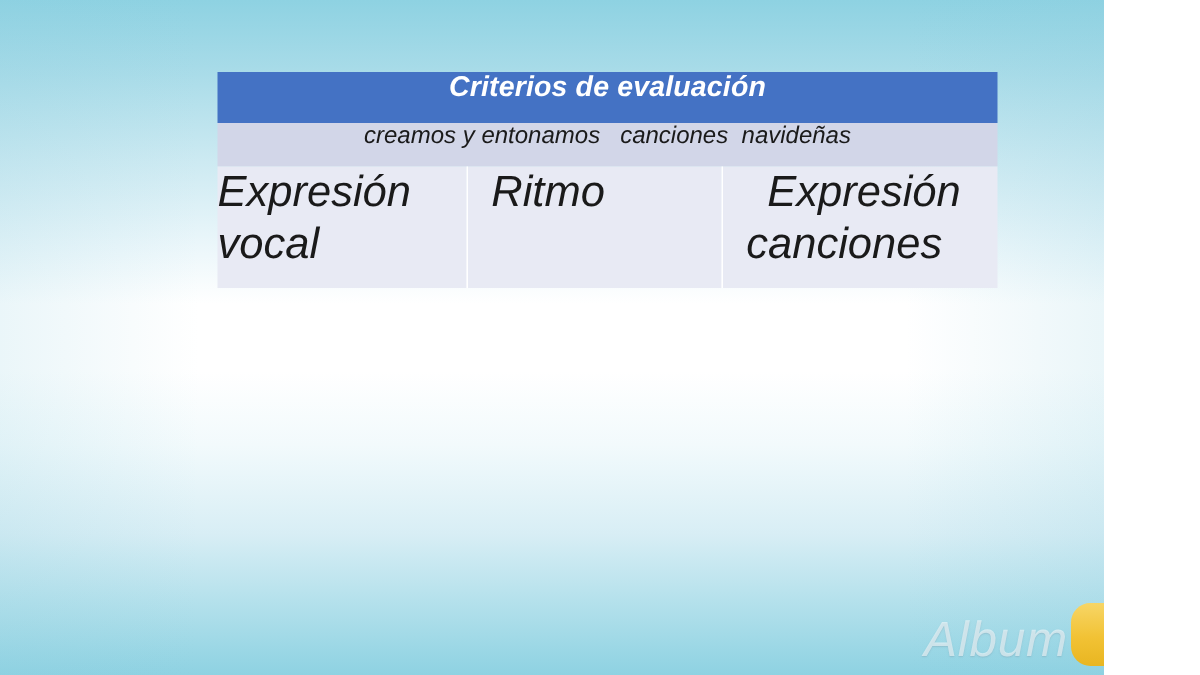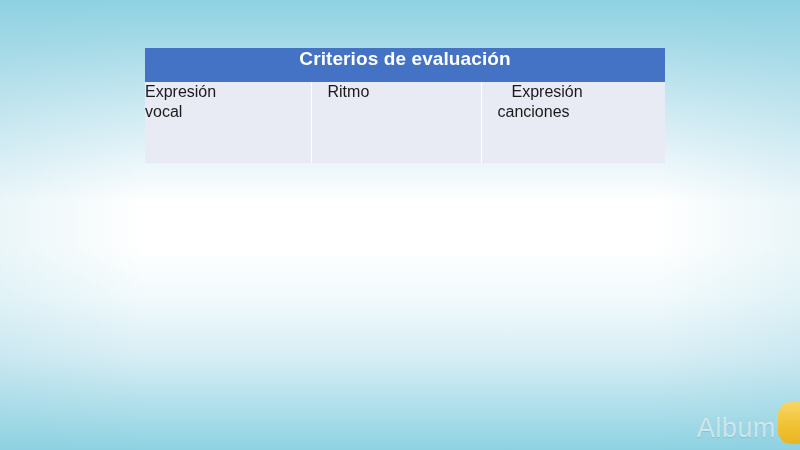--- a/index.html
+++ b/index.html
@@ -8,34 +8,35 @@
   }
   body {
     width: 800px;
     height: 450px;
     overflow: hidden;
     font-family: "Liberation Sans", sans-serif;
   }
 
   #slide {
     position: relative;
-    width: 800px;
+    width: 736px;
     height: 450px;
     background: linear-gradient(to bottom,
         #8ed2e2 0%,
         #a7dbe8 10%,
         #cdeaf2 24%,
         #eaf6fa 36%,
         #ffffff 45%,
         #ffffff 55%,
         #f2fafc 66%,
         #d8eef5 79%,
         #aadde9 92%,
         #8ed2e2 100%);
     overflow: hidden;
+    font-style: italic;
   }
 
   
   #slide::before {
     content: "";
     position: absolute;
     inset: 0;
     background: linear-gradient(to right,
         rgba(140, 205, 222, 0.18) 0%,
         rgba(255,255,255,0) 18%,
@@ -77,21 +78,21 @@
     vertical-align: middle;
     color: #1a1a1a;
     font-size: 16px;
     white-space: pre;
   }
 
   .row-criteria td {
     background: #e8eaf4;
     height: 81px;
     color: #1a1a1a;
-    font-size: 16px;
+    font-size: 29px;
     line-height: 1.22;
     padding: 4px 6px 6px 6px;
     border-right: 1px solid #ffffff;
   }
   .row-criteria td:last-child {
     border-right: none;
   }
 
   .cell-vocal    { width: 166px; }
   .cell-ritmo    { width: 170px; padding-left: 16px !important; }
@@ -105,21 +106,21 @@
   
   #watermark {
     position: absolute;
     right: -4px;
     bottom: 6px;
     display: flex;
     align-items: flex-end;
     pointer-events: none;
   }
   #watermark-text {
-    font-size: 27px;
+    font-size: 33px;
     color: rgba(255, 255, 255, 0.55);
     text-shadow: 0 1px 1px rgba(120, 150, 165, 0.35);
     letter-spacing: 0.5px;
     line-height: 1;
     padding-bottom: 2px;
   }
   #watermark-badge {
     width: 26px;
     height: 42px;
     margin-left: 2px;
@@ -136,20 +137,23 @@
   <table id="criteria-table">
     <colgroup>
       <col style="width:166px">
       <col style="width:170px">
       <col style="width:184px">
     </colgroup>
     <tbody>
       <tr class="row-title">
         <td colspan="3">Criterios de evaluación</td>
       </tr>
+      <tr class="row-subtitle">
+        <td colspan="3">creamos y entonamos   canciones  navideñas</td>
+      </tr>
       <tr class="row-criteria">
         <td class="cell-vocal">
           <span>Expresión</span><br>
           <span>vocal</span>
         </td>
         <td class="cell-ritmo">
           <span>Ritmo</span>
         </td>
         <td class="cell-corporal">
           <span class="line-indent">Expresión</span>

